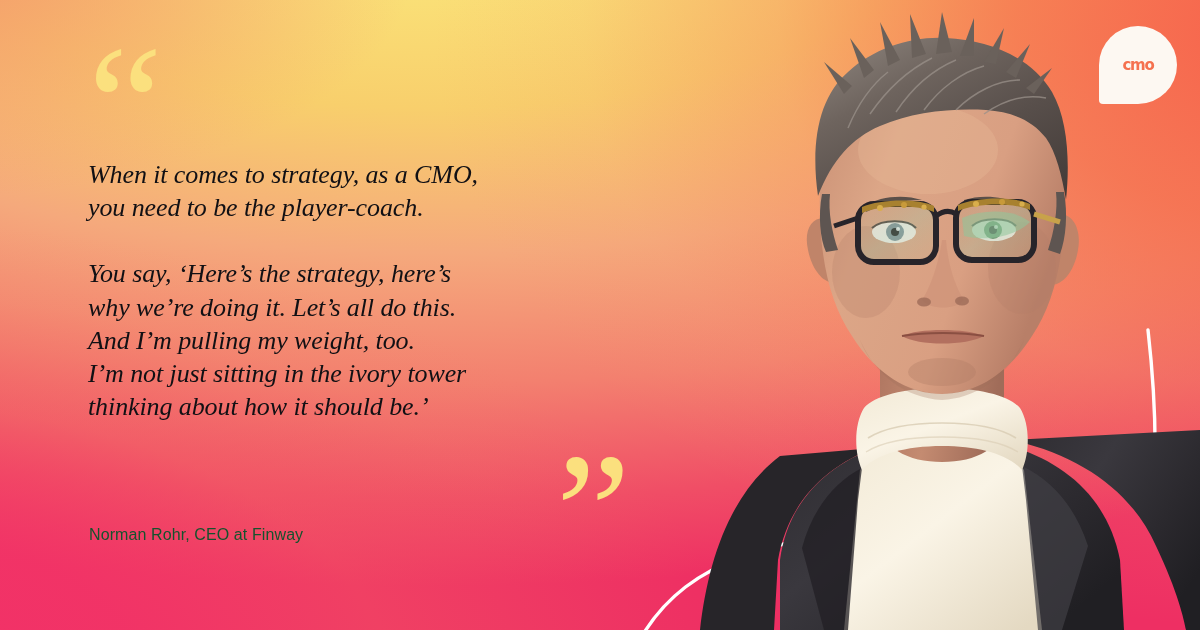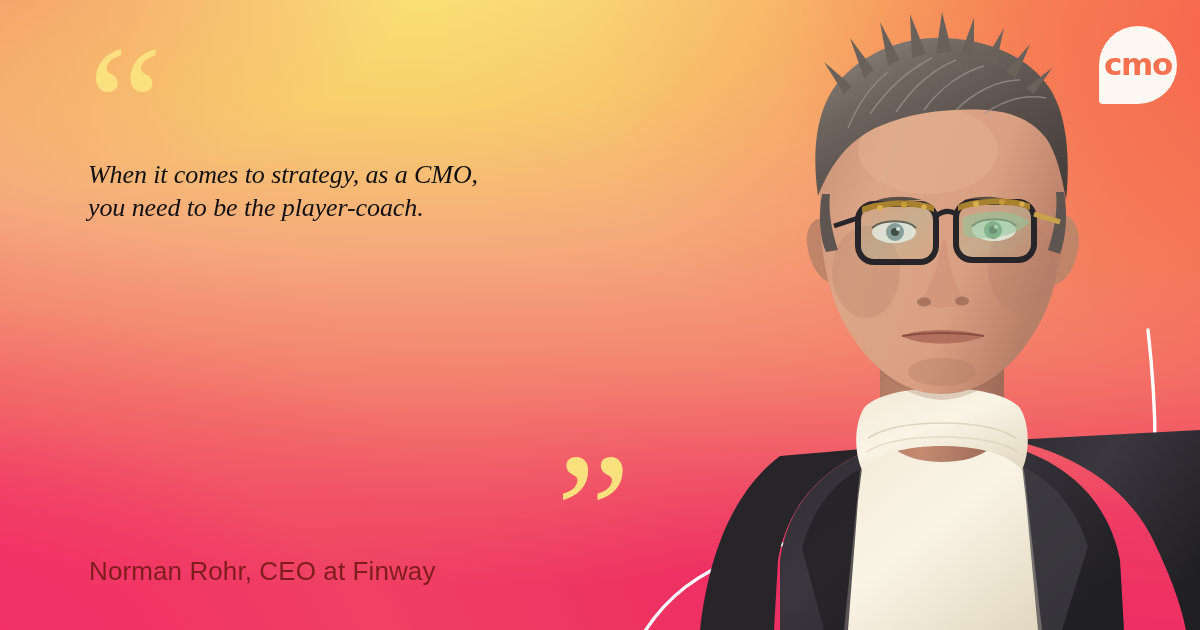--- a/index.html
+++ b/index.html
@@ -73,25 +73,25 @@
     font-family:"Liberation Serif", serif;
     font-size:168px;
     line-height:0.72;
     color:#FBE07E;
     letter-spacing:-2px;
     user-select:none;
   }
 
   .attribution {
     position:absolute;
-    left:89px; top:556px;
+    left:89px; top:526px;
     font-family:"Liberation Sans", sans-serif;
-    font-size:26px;
+    font-size:16px;
     font-weight:500;
-    color:#7f1d1d;
+    color:#14532d;
     letter-spacing:0.1px;
   }
 
   
   .logo {
     position:absolute;
     right:23px; top:26px;
     width:78px; height:78px;
   }
   .logo-shape {
@@ -99,21 +99,21 @@
     background:#FDF8F2;
     border-radius:50% 50% 50% 4px;
   }
   .logo-text {
     position:absolute;
     left:0; right:0; top:50%;
     transform:translateY(-52%);
     text-align:center;
     font-family:"DejaVu Sans", sans-serif;
     font-weight:bold;
-    font-size:31px;
+    font-size:15px;
     letter-spacing:-1.3px;
     color:#F5714F;
   }
 
   
   .portrait {
     position:absolute;
     left:612px; top:0;
     width:588px; height:630px;
   }
@@ -312,20 +312,25 @@
   <div class="logo">
     <div class="logo-shape"></div>
     <div class="logo-text">cmo</div>
   </div>
 
   <div class="quote-panel">
     <div class="quote-open">“</div>
     <div class="quote-body">
       <p style="white-space: pre-line;">When it comes to strategy, as a CMO,
 you need to be the player-coach.</p>
+      <p style="white-space: pre-line;">You say, ‘Here’s the strategy, here’s
+why we’re doing it. Let’s all do this.
+And I’m pulling my weight, too.
+I’m not just sitting in the ivory tower
+thinking about how it should be.’</p>
     </div>
   </div>
 
   <div class="quote-close">”</div>
 
   <div class="attribution">Norman Rohr, CEO at Finway</div>
 
 </div>
 
 </body></html>

